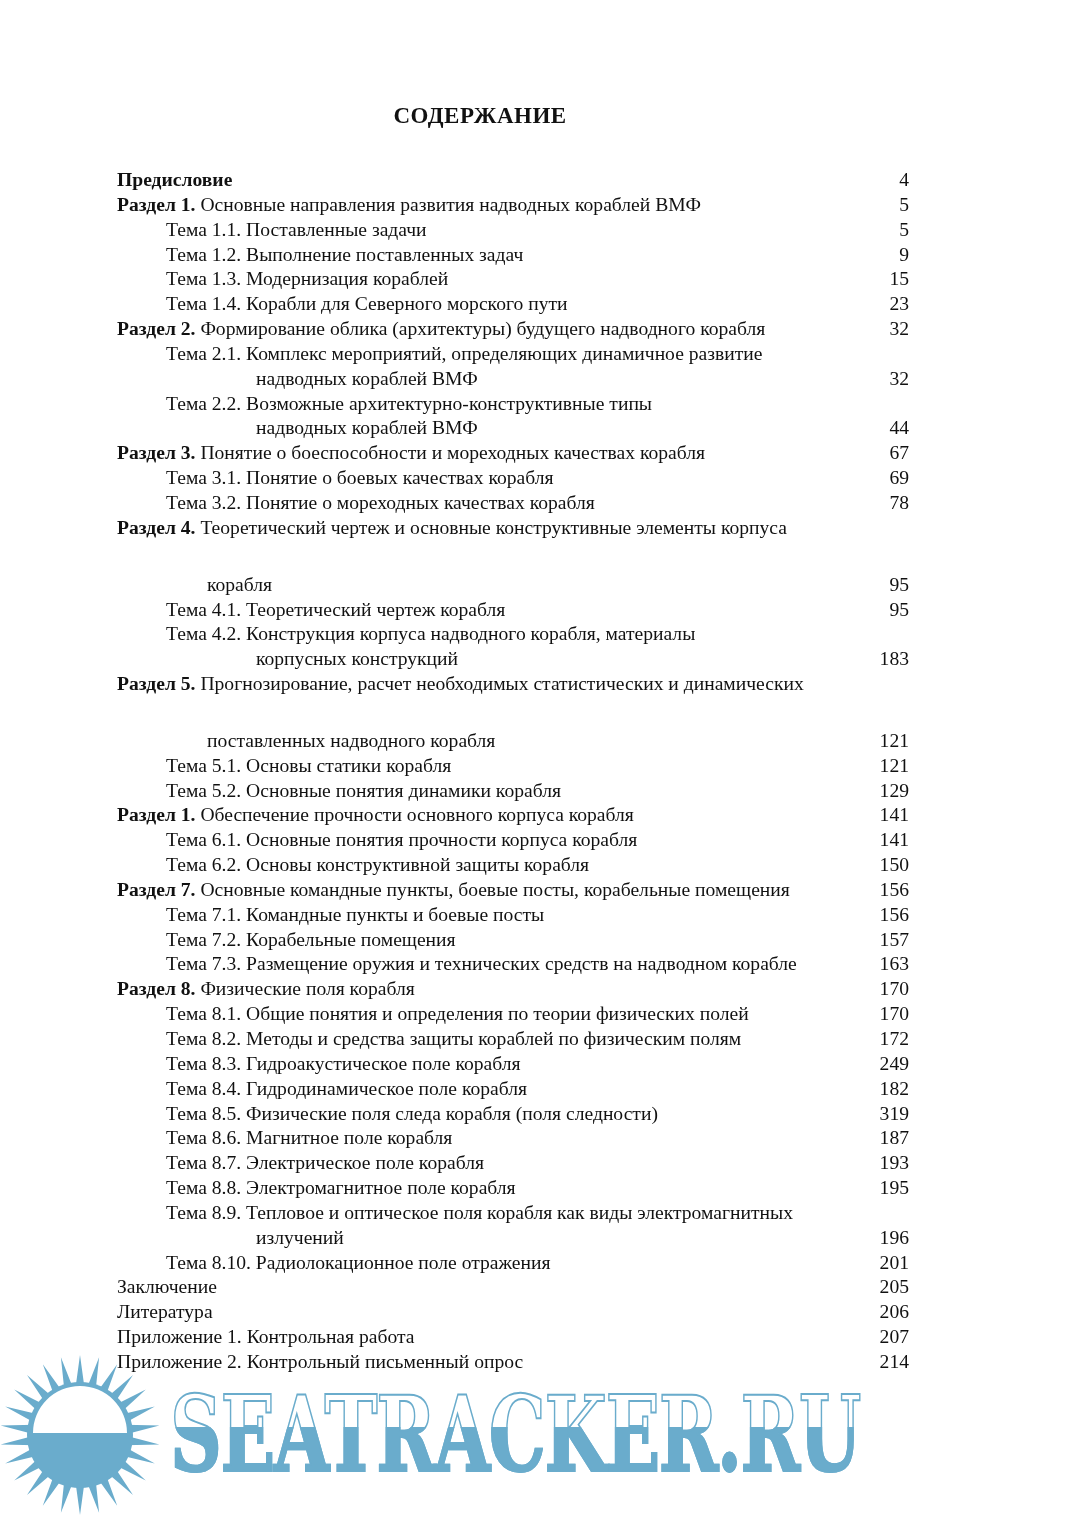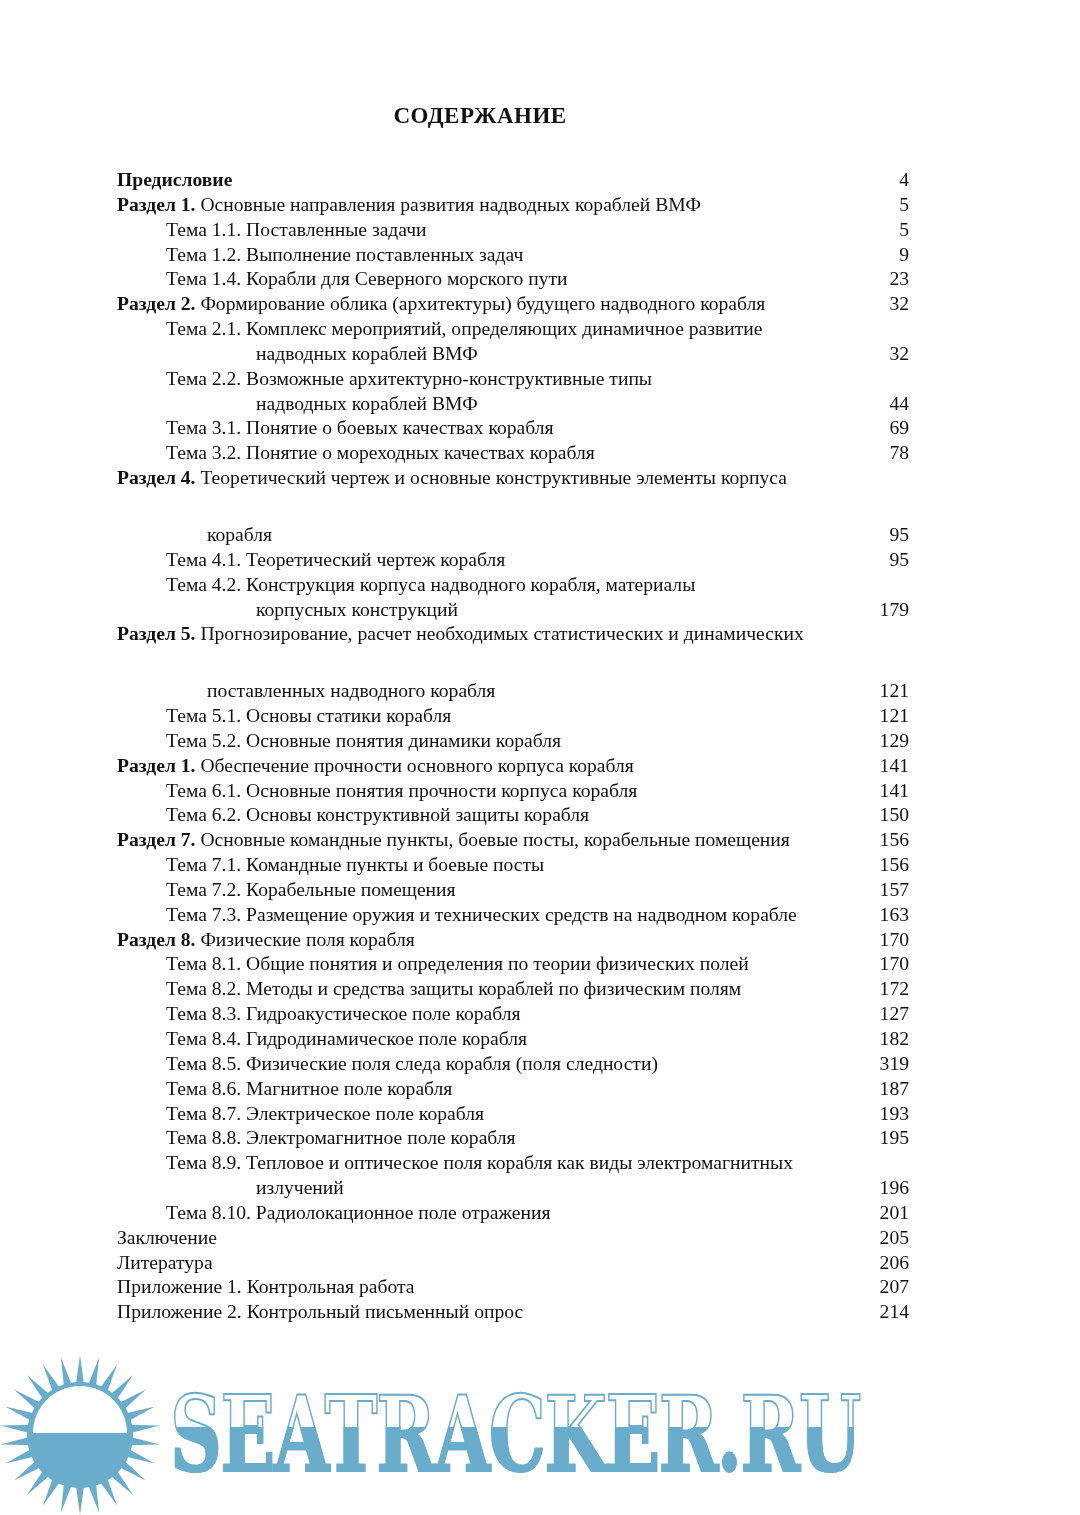--- a/index.html
+++ b/index.html
@@ -83,48 +83,50 @@
 </head>
 <body>
 
 <div class="page-title">СОДЕРЖАНИЕ</div>
 
 <div class="toc" id="toc">
     <div class="toc-row lvl-0"><span class="bold">Предисловие</span><span class="num">4</span></div>
     <div class="toc-row lvl-0"><span class="bold">Раздел 1.</span><span> Основные направления развития надводных кораблей ВМФ</span><span class="num">5</span></div>
     <div class="toc-row lvl-1"><span>Тема 1.1. Поставленные задачи</span><span class="num">5</span></div>
     <div class="toc-row lvl-1"><span>Тема 1.2. Выполнение поставленных задач</span><span class="num">9</span></div>
+    <div class="toc-row lvl-1"><span>Тема 1.3. Модернизация кораблей</span><span class="num">15</span></div>
     <div class="toc-row lvl-1"><span>Тема 1.4. Корабли для Северного морского пути</span><span class="num">23</span></div>
     <div class="toc-row lvl-0"><span class="bold">Раздел 2.</span><span> Формирование облика (архитектуры) будущего надводного корабля</span><span class="num">32</span></div>
     <div class="toc-row lvl-1"><span>Тема 2.1. Комплекс мероприятий, определяющих динамичное развитие</span></div>
     <div class="toc-row lvl-cont-topic"><span>надводных кораблей ВМФ</span><span class="num">32</span></div>
     <div class="toc-row lvl-1"><span>Тема 2.2. Возможные архитектурно-конструктивные типы</span></div>
     <div class="toc-row lvl-cont-topic"><span>надводных кораблей ВМФ</span><span class="num">44</span></div>
+    <div class="toc-row lvl-0"><span class="bold">Раздел 3.</span><span> Понятие о боеспособности и мореходных качествах корабля</span><span class="num">67</span></div>
     <div class="toc-row lvl-1"><span>Тема 3.1. Понятие о боевых качествах корабля</span><span class="num">69</span></div>
     <div class="toc-row lvl-1"><span>Тема 3.2. Понятие о мореходных качествах корабля</span><span class="num">78</span></div>
     <div class="toc-row lvl-0"><span class="bold">Раздел 4.</span><span> Теоретический чертеж и основные конструктивные элементы корпуса</span></div>
     <div class="toc-row lvl-cont-section"><span>корабля</span><span class="num">95</span></div>
     <div class="toc-row lvl-1"><span>Тема 4.1. Теоретический чертеж корабля</span><span class="num">95</span></div>
     <div class="toc-row lvl-1"><span>Тема 4.2. Конструкция корпуса надводного корабля, материалы</span></div>
-    <div class="toc-row lvl-cont-topic"><span>корпусных конструкций</span><span class="num">179</span></div>
+    <div class="toc-row lvl-cont-topic"><span>корпусных конструкций</span><span class="num">183</span></div>
     <div class="toc-row lvl-0"><span class="bold">Раздел 5.</span><span> Прогнозирование, расчет необходимых статистических и динамических</span></div>
     <div class="toc-row lvl-cont-section"><span>поставленных надводного корабля</span><span class="num">121</span></div>
     <div class="toc-row lvl-1"><span>Тема 5.1. Основы статики корабля</span><span class="num">121</span></div>
     <div class="toc-row lvl-1"><span>Тема 5.2. Основные понятия динамики корабля</span><span class="num">129</span></div>
     <div class="toc-row lvl-0"><span class="bold">Раздел 1.</span><span> Обеспечение прочности основного корпуса корабля</span><span class="num">141</span></div>
     <div class="toc-row lvl-1"><span>Тема 6.1. Основные понятия прочности корпуса корабля</span><span class="num">141</span></div>
     <div class="toc-row lvl-1"><span>Тема 6.2. Основы конструктивной защиты корабля</span><span class="num">150</span></div>
     <div class="toc-row lvl-0"><span class="bold">Раздел 7.</span><span> Основные командные пункты, боевые посты, корабельные помещения</span><span class="num">156</span></div>
     <div class="toc-row lvl-1"><span>Тема 7.1. Командные пункты и боевые посты</span><span class="num">156</span></div>
     <div class="toc-row lvl-1"><span>Тема 7.2. Корабельные помещения</span><span class="num">157</span></div>
     <div class="toc-row lvl-1"><span>Тема 7.3. Размещение оружия и технических средств на надводном корабле</span><span class="num">163</span></div>
     <div class="toc-row lvl-0"><span class="bold">Раздел 8.</span><span> Физические поля корабля</span><span class="num">170</span></div>
     <div class="toc-row lvl-1"><span>Тема 8.1. Общие понятия и определения по теории физических полей</span><span class="num">170</span></div>
     <div class="toc-row lvl-1"><span>Тема 8.2. Методы и средства защиты кораблей по физическим полям</span><span class="num">172</span></div>
-    <div class="toc-row lvl-1"><span>Тема 8.3. Гидроакустическое поле корабля</span><span class="num">127</span></div>
+    <div class="toc-row lvl-1"><span>Тема 8.3. Гидроакустическое поле корабля</span><span class="num">249</span></div>
     <div class="toc-row lvl-1"><span>Тема 8.4. Гидродинамическое поле корабля</span><span class="num">182</span></div>
     <div class="toc-row lvl-1"><span>Тема 8.5. Физические поля следа корабля (поля следности)</span><span class="num">319</span></div>
     <div class="toc-row lvl-1"><span>Тема 8.6. Магнитное поле корабля</span><span class="num">187</span></div>
     <div class="toc-row lvl-1"><span>Тема 8.7. Электрическое поле корабля</span><span class="num">193</span></div>
     <div class="toc-row lvl-1"><span>Тема 8.8. Электромагнитное поле корабля</span><span class="num">195</span></div>
     <div class="toc-row lvl-1"><span>Тема 8.9. Тепловое и оптическое поля корабля  как виды электромагнитных</span></div>
     <div class="toc-row lvl-cont-topic"><span>излучений</span><span class="num">196</span></div>
     <div class="toc-row lvl-1"><span>Тема 8.10. Радиолокационное поле отражения</span><span class="num">201</span></div>
     <div class="toc-row lvl-0"><span>Заключение</span><span class="num">205</span></div>
     <div class="toc-row lvl-0"><span>Литература</span><span class="num">206</span></div>

